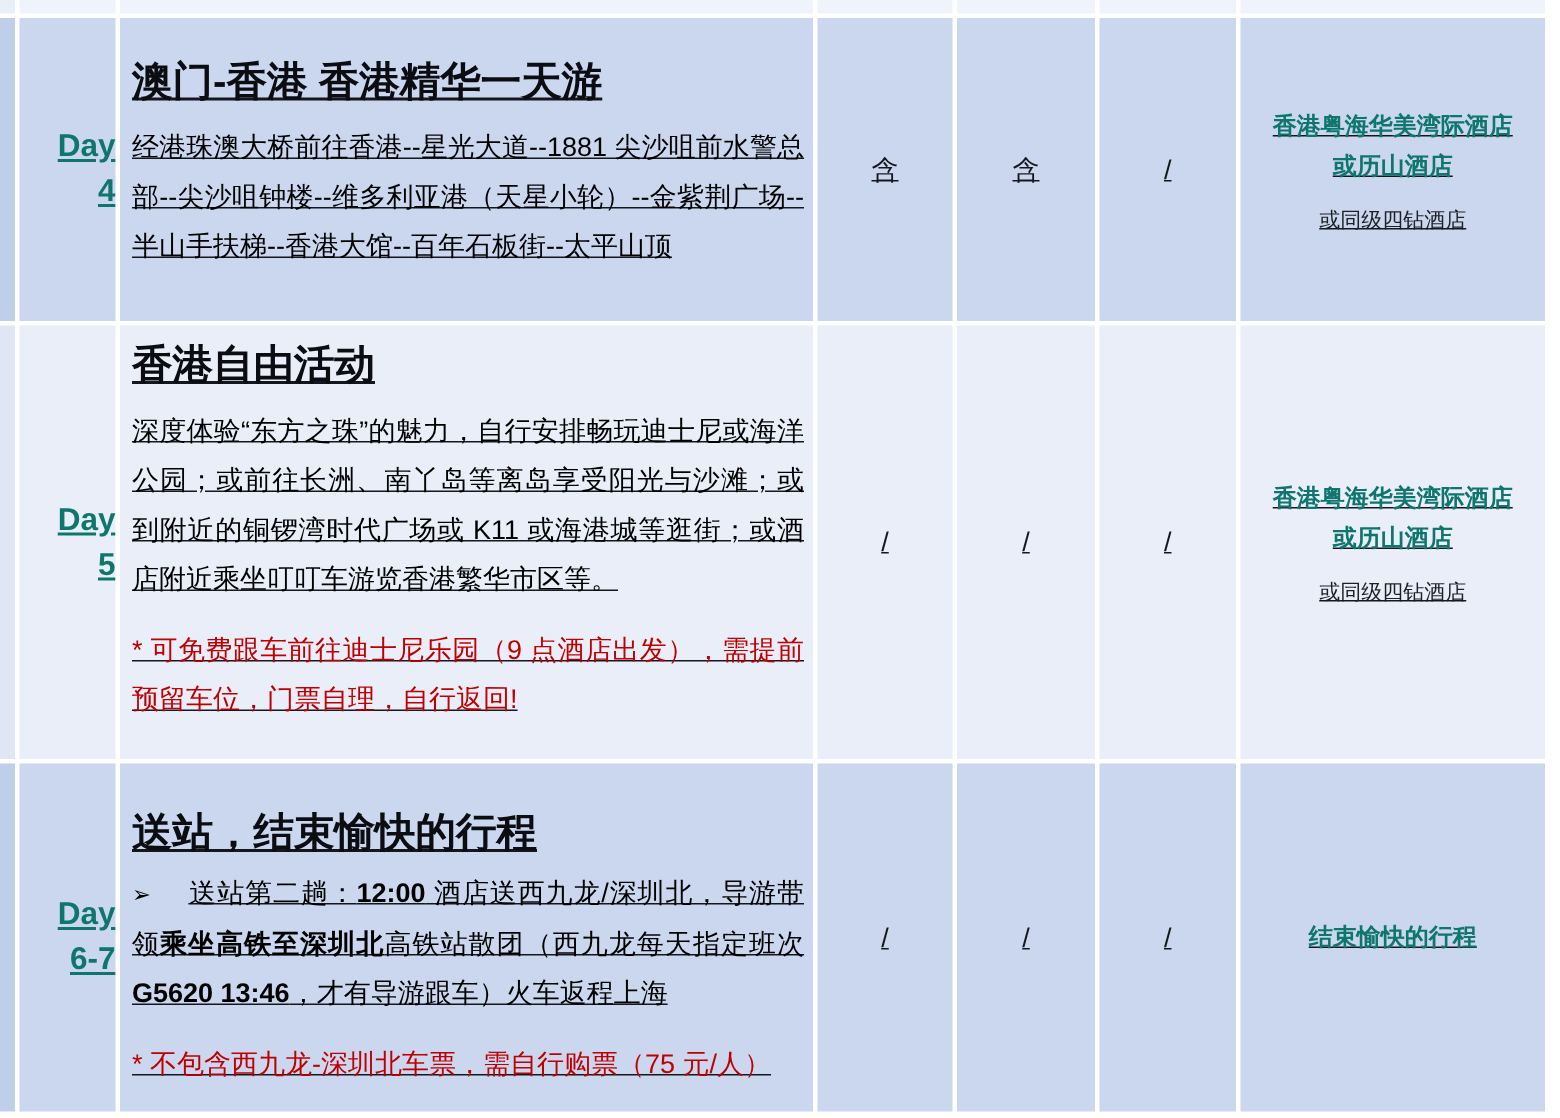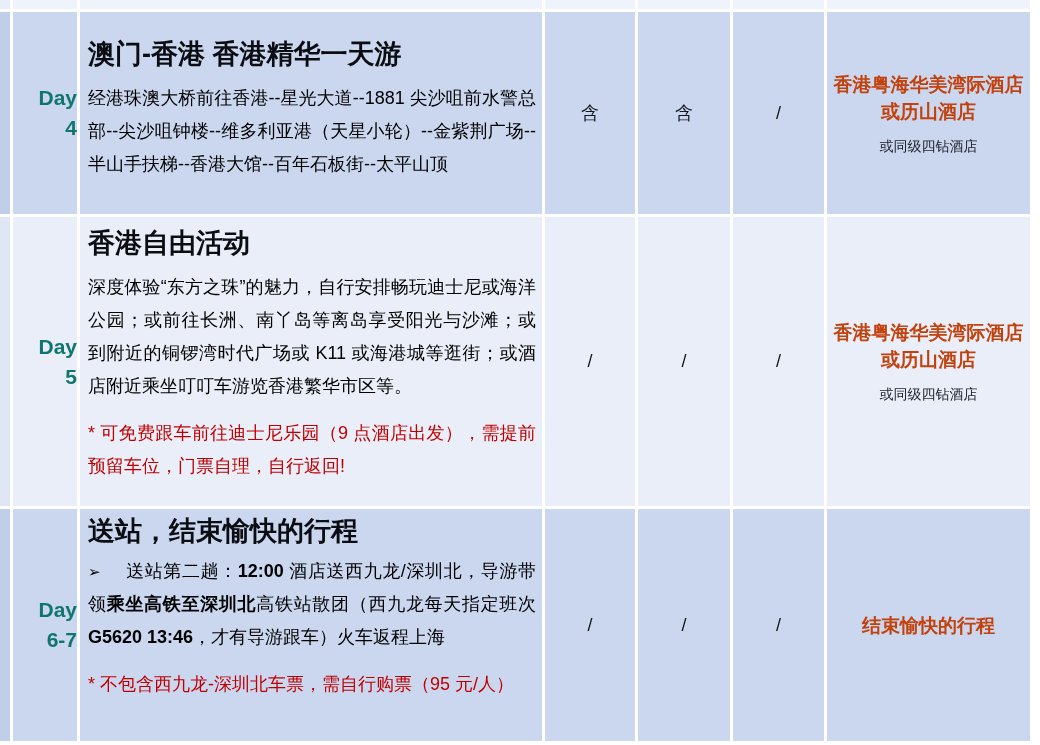--- a/index.html
+++ b/index.html
@@ -11,40 +11,40 @@
     display:grid;
     grid-template-columns:10px 64px 462px 90px 92px 91px 203px;
     column-gap:3px;
     background:#ffffff;
     margin-bottom:3px;
   }
   .strip{height:9px;}
   .row-1{height:202px;}
   .row-2{height:289px;}
   .row-3{height:232px;}
-  .cell{background:var(--row-dark,#cad7ee);overflow:hidden;}
+  .cell{background:var(--row-dark,#cad7ee);overflow:hidden;text-decoration:underline;}
   .row-light .cell{background:var(--row-light,#e9eef8);}
   .strip .cell{background:var(--strip,#eff3fb);}
   .cell.edge{background:var(--edge-dark,#c0cfe9);}
   .row-light .cell.edge{background:var(--edge-light,#dfe7f4);}
   .strip .cell.edge{background:var(--edge-strip,#e9eff9);}
 
   .day-cell{display:flex;flex-direction:column;justify-content:center;align-items:flex-end;
     font-weight:700;font-size:21px;line-height:30px;color:#0f766e;}
   .content-cell{padding:24px 6px 8px 8px;}
   .row-2 .content-cell{padding-top:8px;}
-  .row-3 .content-cell{padding-top:4px;}
+  .row-3 .content-cell{padding-top:28px;}
   .title{font-size:27px;font-weight:700;margin:0 0 10px 0;color:#0b0d12;}
   .row-3 .title{margin-bottom:6px;}
   .para{font-size:18px;line-height:33px;margin:0;text-align:justify;color:#000000;}
   .para.red{color:var(--note-red,#c00000);margin-top:14px;}
   .bullet{display:inline-block;margin-right:25px;font-size:15px;}
   .meal-cell{display:flex;align-items:center;justify-content:center;font-size:18px;color:#14171d;}
   .hotel-cell{display:flex;flex-direction:column;justify-content:center;align-items:center;padding:0 6px;}
-  .hotel-line{font-weight:700;font-size:19px;line-height:27px;text-align:center;color:#c2410c;}
+  .hotel-line{font-weight:700;font-size:16px;line-height:27px;text-align:center;color:#0f766e;}
   .hotel-note{font-size:14px;margin-top:13px;text-align:left;color:#1c1f26;}
 </style>
 </head>
 <body>
 
 <div class="page">
 
   <div class="row strip">
     <div class="cell edge"></div>
     <div class="cell"></div>
@@ -103,21 +103,21 @@
   <div class="row row-3">
     <div class="cell edge"></div>
     <div class="cell day-cell">
       <span>Day</span>
       <span>6-7</span>
     </div>
     <div class="cell content-cell">
       <h2 class="title">送站，结束愉快的行程</h2>
       <div>
           <p class="para"><span class="bullet">➢</span><span>送站第二趟：</span><b>12:00</b><span> 酒店送西九龙/深圳北，导游带领</span><b>乘坐高铁至深圳北</b><span>高铁站散团（西九龙每天指定班次 </span><b>G5620 13:46</b><span>，才有导游跟车）火车返程上海</span></p>
-          <p class="para red"><span>* 不包含西九龙-深圳北车票，需自行购票（95 元/人）</span></p>
+          <p class="para red"><span>* 不包含西九龙-深圳北车票，需自行购票（75 元/人）</span></p>
         </div>
     </div>
     <div class="cell meal-cell">/</div>
     <div class="cell meal-cell">/</div>
     <div class="cell meal-cell">/</div>
     <div class="cell hotel-cell">
         <div class="hotel-line">结束愉快的行程</div>
       </div>
   </div>
 

